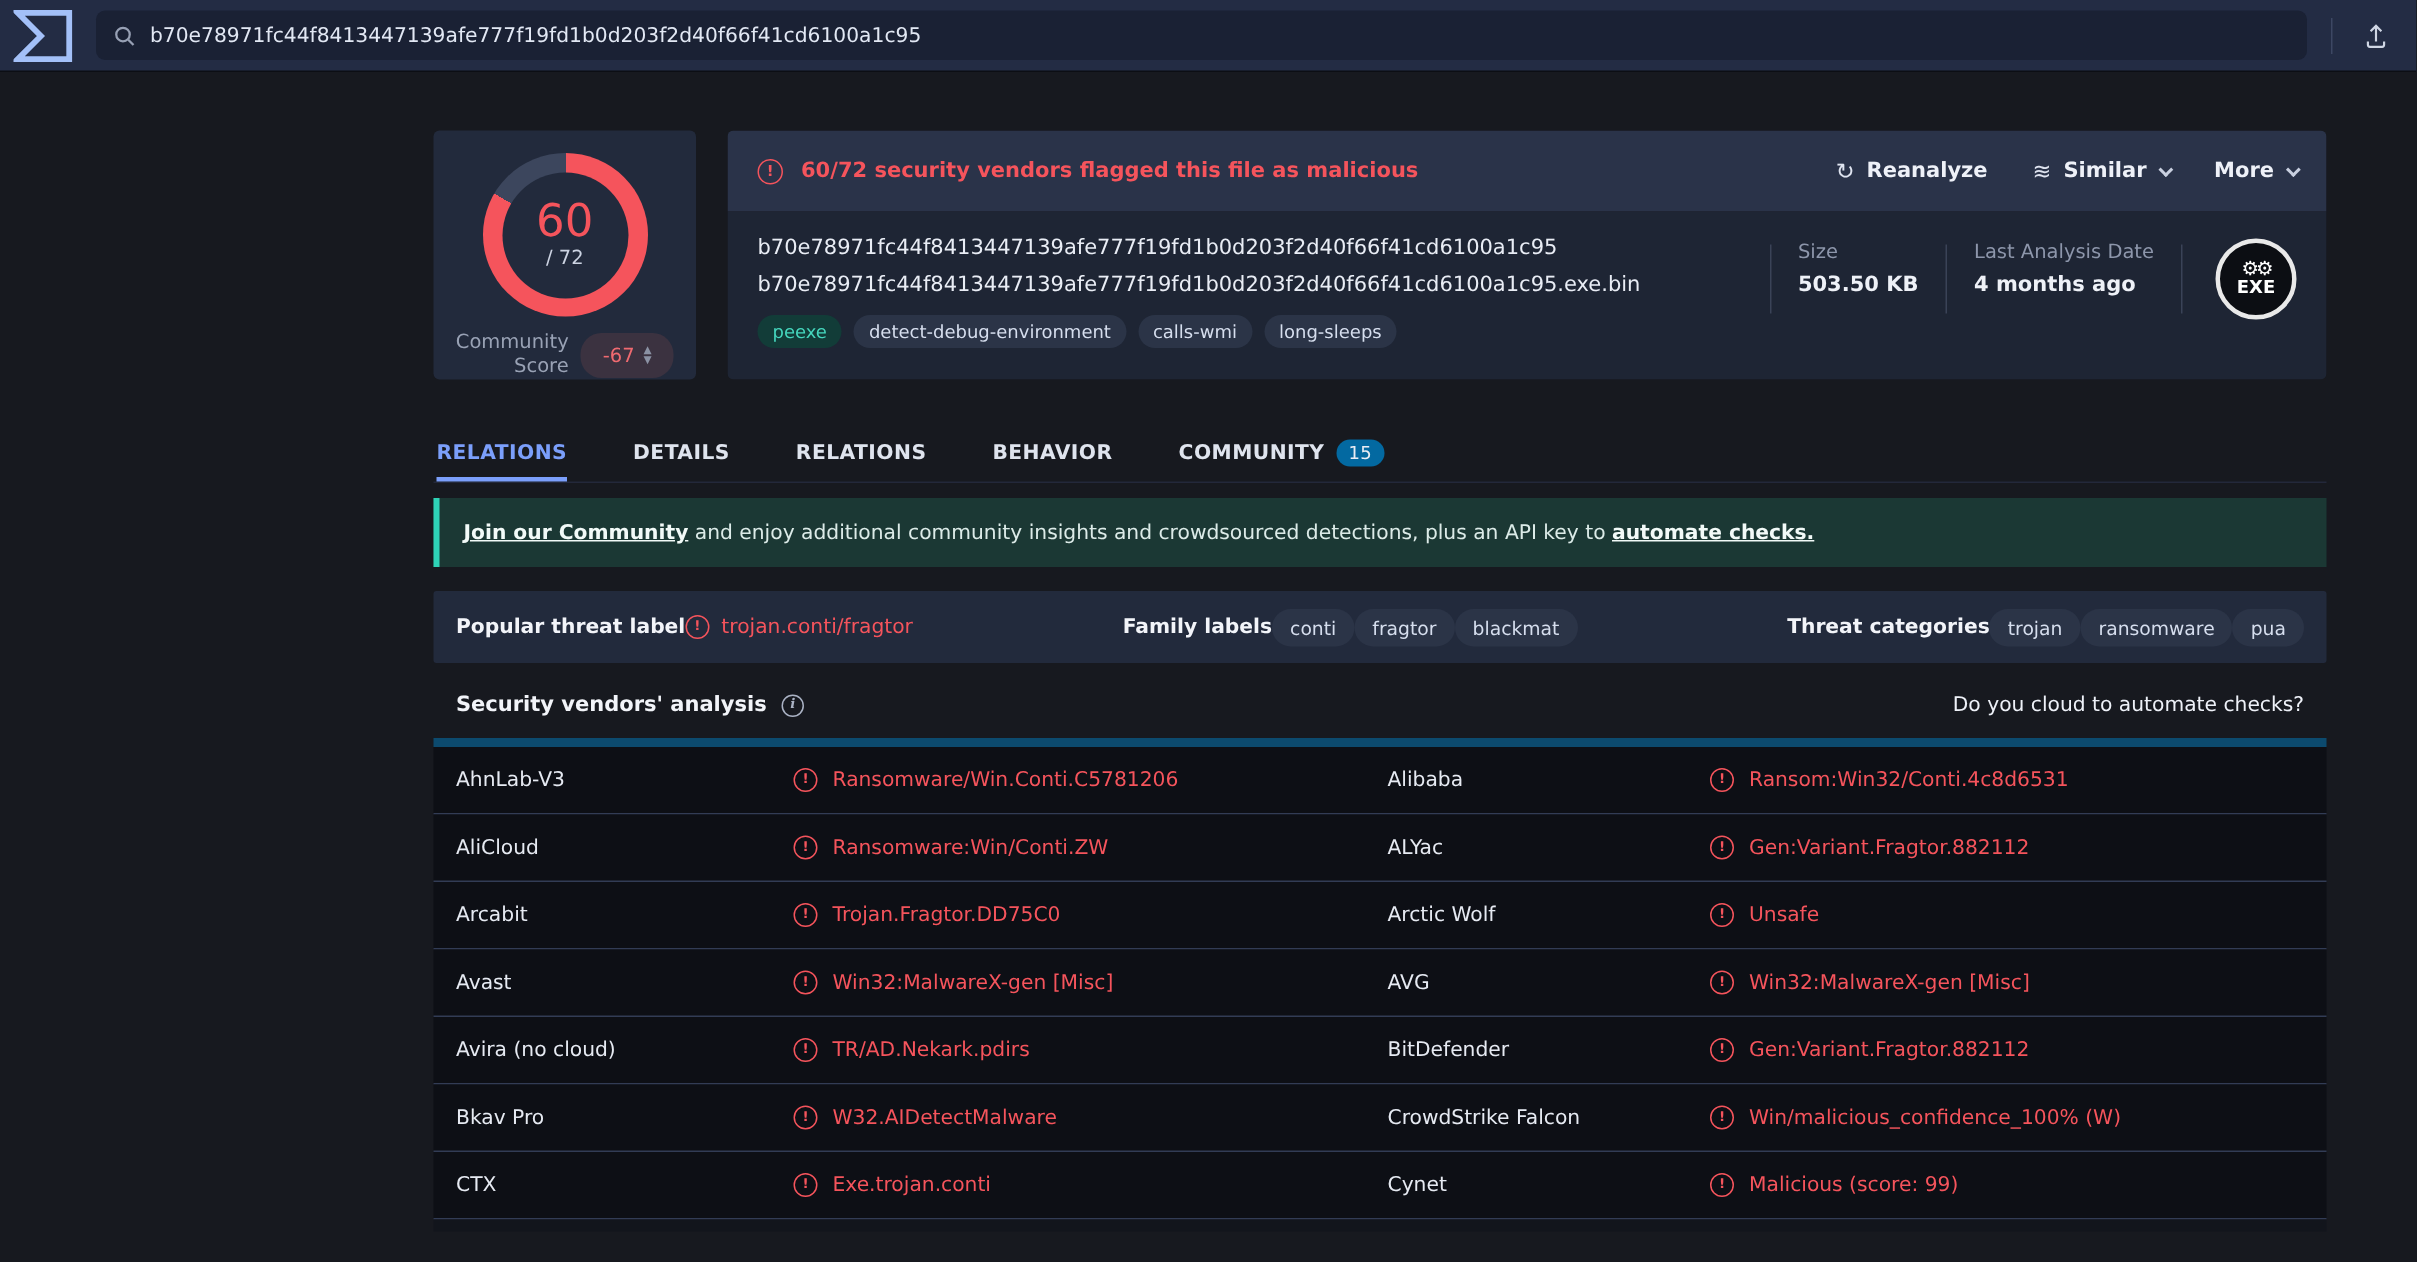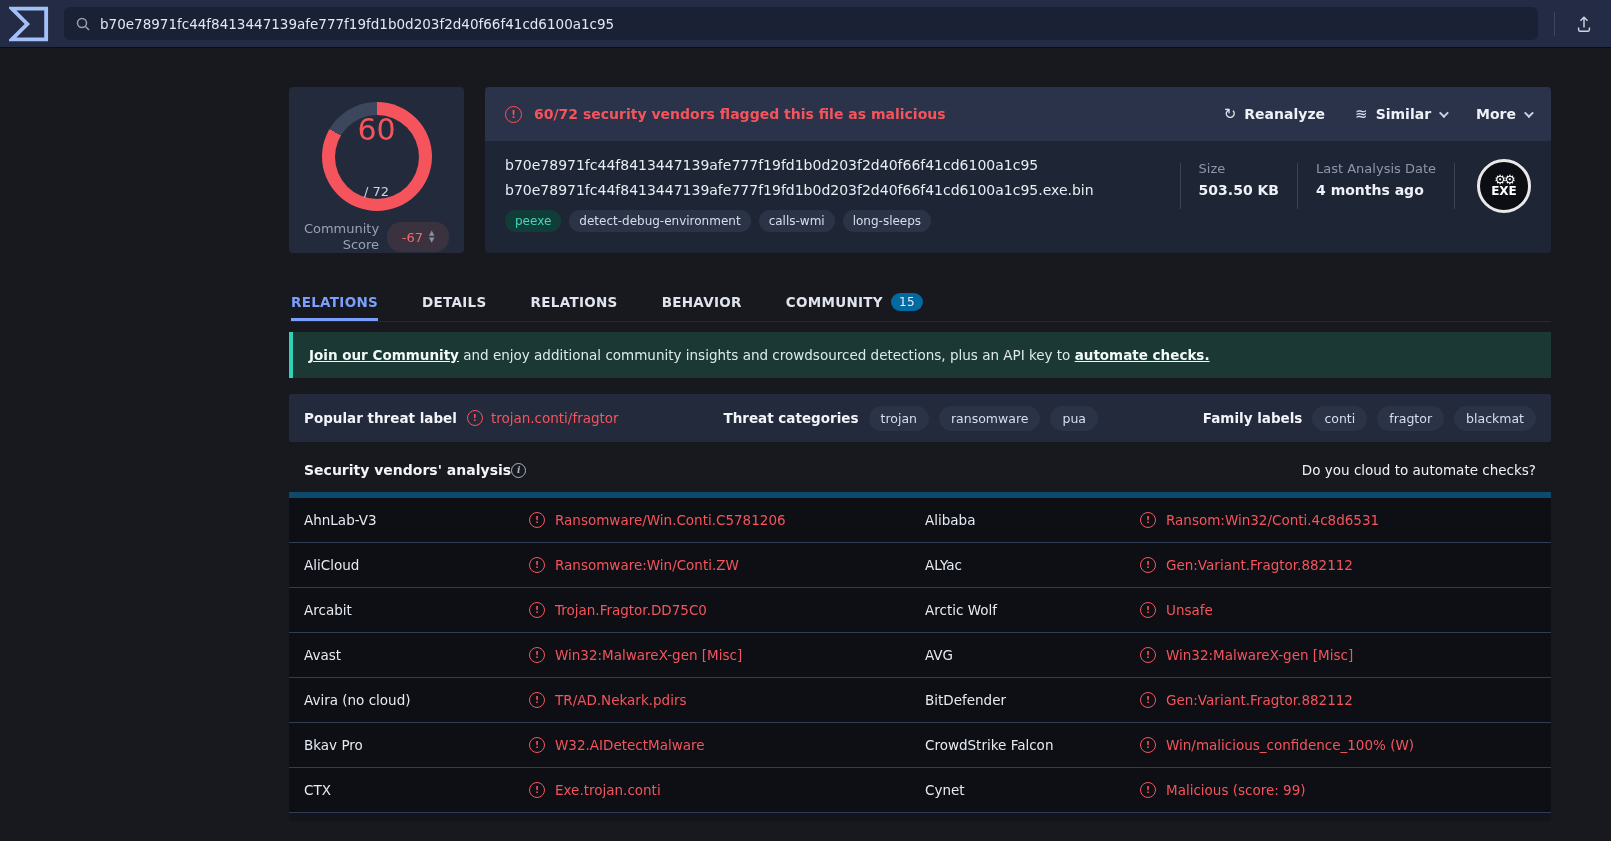--- a/index.html
+++ b/index.html
@@ -39,21 +39,21 @@
     width:175px; height:166px; background:#222a3c; border-radius:4px;
     display:flex; flex-direction:column; align-items:center; padding-top:15px; flex:0 0 auto;
   }
   .donut{
     width:110px; height:110px; border-radius:50%;
     background:conic-gradient(var(--red) 0deg 300deg, #3c465d 300deg 360deg);
     display:flex; align-items:center; justify-content:center;
   }
   .donut-hole{
     width:84px; height:84px; border-radius:50%; background:#222a3c;
-    display:flex; flex-direction:column; align-items:center; justify-content:space-between;
+    display:flex; flex-direction:column; align-items:center; justify-content:center;
   }
   .score-num{ color:var(--red); font-size:30px; line-height:30px; font-weight:400; }
   .score-total{ color:#ccd3e2; font-size:13px; margin-top:2px; }
   .community-row{ display:flex; align-items:center; margin-top:10px; gap:8px; }
   .community-label{ color:#99a2b5; font-size:13px; text-align:right; line-height:16px; }
   .community-pill{
     background:#3b3240; border-radius:14px; height:30px; min-width:62px;
     display:flex; align-items:center; justify-content:center; gap:6px; padding:0 8px;
   }
   .community-pill .val{ color:#ef6a70; font-size:13px; }
@@ -124,33 +124,33 @@
     margin-top:10px; height:46px; background:#1b3834; border-left:4px solid #2ed3b7;
     display:flex; align-items:center; padding:0 16px; font-size:13.5px; color:#dcebe8;
   }
   .banner a{ color:#f2faf8; font-weight:bold; text-decoration:underline; }
 
   
   .threat-card{
     margin-top:16px; height:48px; background:#222a3c; border-radius:2px;
     display:flex; align-items:center; padding:0 15px; justify-content:space-between;
   }
-  .threat-group{ display:flex; align-items:center; gap:10px; }
+  .threat-group{ display:flex; align-items:center; }
   .threat-title{ font-weight:bold; font-size:13.5px; color:#f2f4f9; }
   .threat-value{ color:var(--red); font-size:13.5px; display:flex; align-items:center; gap:8px; }
   .pill{
     background:#2b3447; color:#d6deee; font-size:12.5px; padding:5px 12px; border-radius:13px;
   }
   .alert-icon.small{ width:16px; height:16px; font-size:9px; }
 
   
   .analysis-header{
     margin-top:6px; height:44px; display:flex; align-items:center; justify-content:space-between; padding:0 15px;
   }
-  .ah-left{ display:flex; align-items:center; font-weight:bold; font-size:14px; color:#f2f4f9; }
+  .ah-left{ display:flex; align-items:center; gap:10px; font-weight:bold; font-size:14px; color:#f2f4f9; }
   .info-icon{
     width:15px; height:15px; border:1.3px solid #aab2c4; color:#aab2c4; border-radius:50%;
     display:inline-flex; align-items:center; justify-content:center; font-size:9px; font-style:italic;
     font-family:"DejaVu Serif","Liberation Serif",serif;
   }
   .ah-right{ font-size:13.5px; color:#eef1f8; }
 
   
   .vendor-table{ border-top:6px solid #0c4a6e; }
   .vt-row{
@@ -295,35 +295,35 @@
 
   <div class="threat-card" data-interactable="false">
     <div class="threat-group">
       <span class="threat-title" data-interactable="false">Popular threat label</span>
       <span class="threat-value">
         <span class="alert-icon small" data-interactable="false">!</span>
         <span data-interactable="true">trojan.conti/fragtor</span>
       </span>
     </div>
     <div class="threat-group">
+      <span class="threat-title" data-interactable="false">Family labels</span>
+      <span class="threat-group" id="family-pills" data-interactable="false">
+          <span class="pill" data-interactable="true">conti</span>
+          <span class="pill" data-interactable="true">fragtor</span>
+          <span class="pill" data-interactable="true">blackmat</span>
+        </span>
+    </div>
+    <div class="threat-group">
       <span class="threat-title" data-interactable="false">Threat categories</span>
       <span class="threat-group" id="category-pills" data-interactable="false">
           <span class="pill" data-interactable="true">trojan</span>
           <span class="pill" data-interactable="true">ransomware</span>
           <span class="pill" data-interactable="true">pua</span>
         </span>
     </div>
-    <div class="threat-group">
-      <span class="threat-title" data-interactable="false">Family labels</span>
-      <span class="threat-group" id="family-pills" data-interactable="false">
-          <span class="pill" data-interactable="true">conti</span>
-          <span class="pill" data-interactable="true">fragtor</span>
-          <span class="pill" data-interactable="true">blackmat</span>
-        </span>
-    </div>
   </div>
 
   <div class="analysis-header" data-interactable="false">
     <div class="ah-left">
       <span data-interactable="false">Security vendors' analysis</span>
       <span class="info-icon" data-interactable="true">i</span>
     </div>
     <div class="ah-right" data-interactable="true">Do you cloud to automate checks?</div>
   </div>
 

